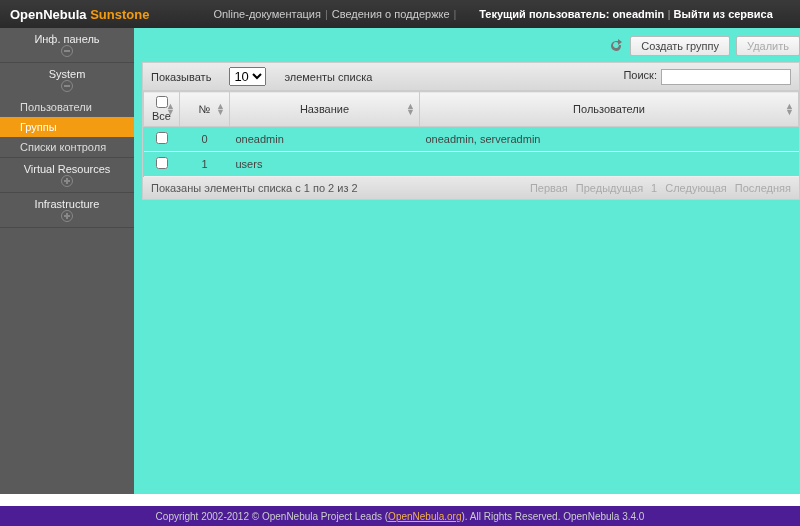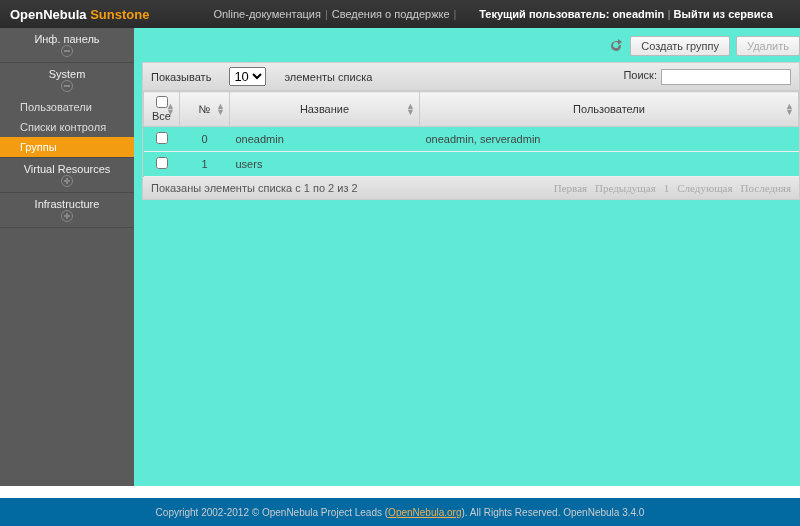--- a/index.html
+++ b/index.html
@@ -36,23 +36,23 @@
 .controls .search { margin-left: auto; display: flex; gap: 4px; }
 .controls .search input { width: 130px; height: 16px; border: 1px solid #aaa; font-size: 11px; padding: 0 2px; }
 table { width: 100%; border-collapse: collapse; }
 thead th { background: linear-gradient(#f5f5f5,#dcdcdc); border: 1px solid #ccc; font-weight: normal; font-size: 11px; color: #333; padding: 4px 6px; text-align: left; position: relative; }
 thead th .sort { position: absolute; right: 4px; top: 50%; transform: translateY(-50%); color: #999; font-size: 9px; line-height: 6px; }
 thead th.center { text-align: center; }
 tbody td { border-bottom: 1px solid #eee; padding: 5px 6px; font-size: 11px; color: #444; }
 tbody td.center { text-align: center; }
 .checkbox { width: 12px; height: 12px; }
 .footer-row { background: linear-gradient(#e8e8e8,#d6d6d6); border: 1px solid #ccc; border-top: none; padding: 5px 8px; display: flex; align-items: center; font-size: 11px; color: #555; }
-.footer-row .pager { margin-left: auto; display: flex; gap: 8px; color: #aaa; font-family: Liberation Serif, serif; }
+.footer-row .pager { margin-left: auto; display: flex; gap: 8px; color: #aaa; }
 .footer-row .pager span { cursor: default; }
-.footer { height: 28px; background: #0369a1; color: #ccc; font-size: 10px; display: flex; align-items: center; justify-content: center; margin-top: 12px; }
+.footer { height: 20px; background: #4c1d95; color: #ccc; font-size: 10px; display: flex; align-items: center; justify-content: center; margin-top: 12px; }
 .footer a { color: #f0b050; text-decoration: underline; }
 .table-wrap { border-left: 1px solid #ccc; border-right: 1px solid #ccc; }
 </style>
 </head>
 <body>
 
 <div class="app">
   <div class="header">
     <div class="logo">
       <span class="o1">OpenNebula</span>
@@ -76,22 +76,22 @@
     <div class="sidebar">
       <div class="side-item side-top">
         <span>Инф. панель</span>
         <span class="side-icon minus"></span>
       </div>
       <div class="side-item">
         <span>System</span>
         <span class="side-icon minus"></span>
       </div>
       <div class="side-sub">Пользователи</div>
+      <div class="side-sub active">Группы</div>
       <div class="side-sub">Списки контроля</div>
-      <div class="side-sub active">Группы</div>
       <div class="side-item side-top" style="border-top:1px solid #4a4a4a;text-align:right;">
         <span>Virtual Resources</span>
         <span class="side-icon plus"></span>
       </div>
       <div class="side-item side-top">
         <span>Infrastructure</span>
         <span class="side-icon plus"></span>
       </div>
     </div>
 

